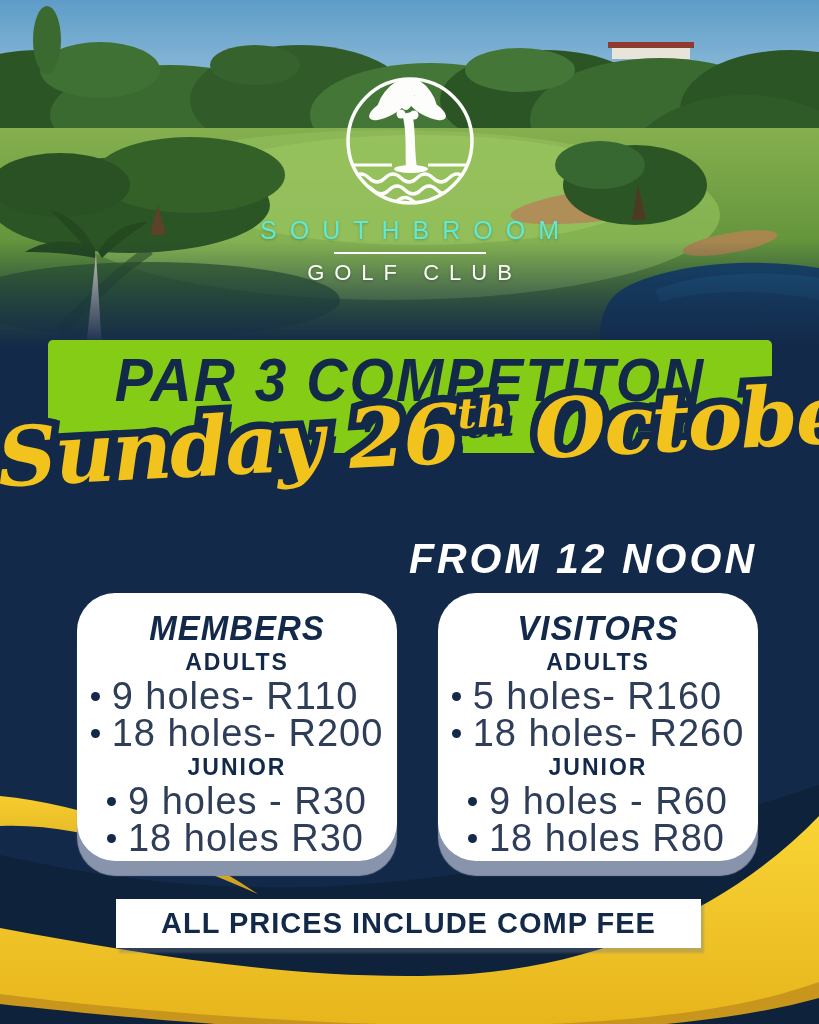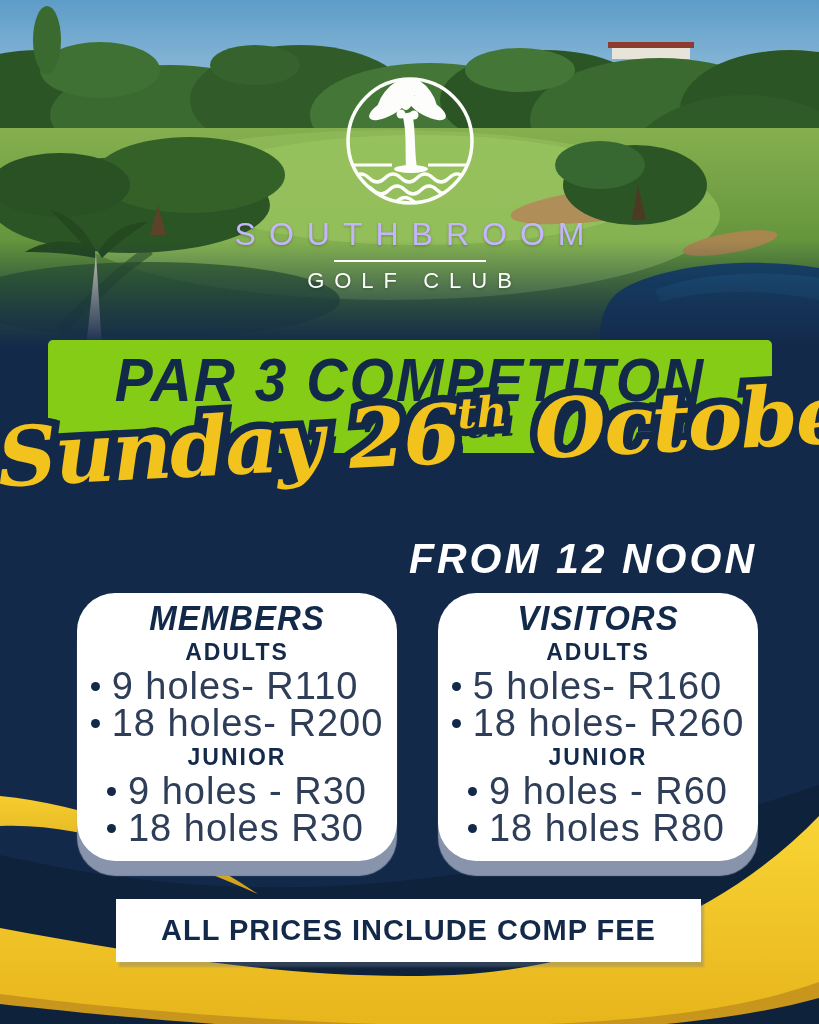--- a/index.html
+++ b/index.html
@@ -14,22 +14,22 @@
     font-family:"Liberation Sans",sans-serif;
     margin:0 auto;
   }
   
   .photo{position:absolute;top:0;left:0;width:819px;height:348px;}
   .photo svg{display:block;}
   
   .logo{position:absolute;top:72px;left:0;width:819px;text-align:center;color:#fff;}
   .logo-mark{margin:0 auto;display:block;}
   .club-name{
-    margin-top:6px;font-size:32px;font-weight:400;letter-spacing:13px;padding-left:13px;
-    color:#c4b5fd;text-shadow:0 1px 3px rgba(0,0,0,.25);
+    margin-top:6px;font-size:25px;font-weight:400;letter-spacing:13px;padding-left:13px;
+    color:#5eead4;text-shadow:0 1px 3px rgba(0,0,0,.25);
   }
   .club-divider{width:152px;height:2px;background:#fdfefb;margin:7px auto 6px auto;}
   .club-sub{
     font-size:22px;font-weight:400;letter-spacing:10px;padding-left:10px;color:#fdfefb;
     text-shadow:0 1px 3px rgba(0,0,0,.25);
   }
   
   .title-band{
     position:absolute;left:48px;top:340px;width:724px;height:113px;background:#84cc16;
     border-radius:5px;display:flex;align-items:flex-start;justify-content:center;z-index:2;
@@ -62,21 +62,21 @@
     font-style:italic;font-weight:700;font-size:41px;letter-spacing:3px;color:#fff;
     transform:scaleY(1.05);
   }
   
   .cards{
     position:absolute;left:63px;top:593px;width:695px;height:268px;display:flex;gap:27px;z-index:4;
   }
   .card{
     flex:1;background:#fff;border-radius:38px;position:relative;
     box-shadow:0 15px 1px var(--card-shadow,#8894ab);
-    padding-top:6px;text-align:center;margin-left:14px;
+    padding-top:16px;text-align:center;margin-left:14px;
   }
   .card-heading{
     font-style:italic;font-weight:700;font-size:33px;letter-spacing:1px;
     color:var(--navy,#13294a);transform:scaleY(1.05);
   }
   .section-label{
     font-weight:700;font-size:23px;letter-spacing:2px;color:var(--navy,#13294a);
     margin-top:2px;
   }
   .price-list{list-style:none;width:fit-content;margin:2px auto 0 auto;text-align:left;}
@@ -85,21 +85,21 @@
     color:var(--text-dark,#2e3d58);letter-spacing:1px;
   }
   .bullet-dot{
     width:9px;height:9px;border-radius:50%;background:var(--navy,#13294a);
     flex:0 0 auto;align-self:center;
   }
   
   .swoosh{position:absolute;left:0;top:760px;width:819px;height:264px;z-index:1;}
   
   .banner{
-    position:absolute;left:116px;top:899px;width:585px;height:63px;background:#fff;z-index:5;
+    position:absolute;left:116px;top:899px;width:585px;height:49px;background:#fff;z-index:5;
     display:flex;align-items:center;justify-content:center;
     box-shadow:3px 5px 2px rgba(110,120,140,.35);
   }
   .banner-text{
     font-weight:700;font-size:29px;letter-spacing:1px;color:var(--navy,#13294a);
     white-space:nowrap;
   }
 </style>
 </head>
 <body>

